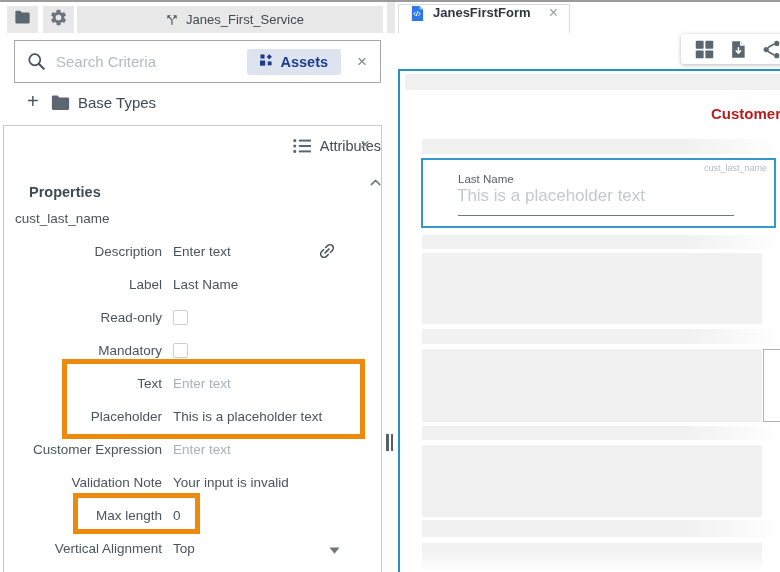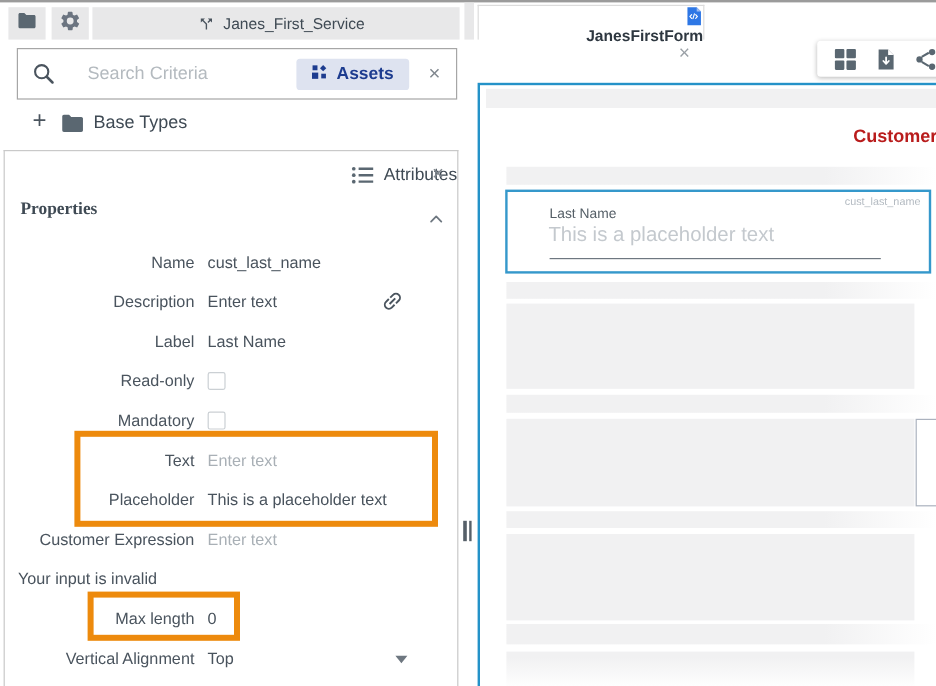--- a/index.html
+++ b/index.html
@@ -11,62 +11,62 @@
   }
   
   .sq-btn{position:absolute;top:4px;height:27px;background:#e8e8e9;display:flex;align-items:center;justify-content:center;}
   .svc-tab{position:absolute;left:77px;top:4px;width:306px;height:27px;background:#e8e8e9;
     display:flex;align-items:center;gap:7px;padding-left:9px;box-sizing:border-box;
     font-size:13px;color:#3f4a54;justify-content:center;}
   .top-sep{position:absolute;left:387px;top:0;width:8px;height:31px;background:#e8e8e9;}
   
   .search-panel{position:absolute;left:14px;top:38px;width:367px;height:43px;border:1px solid #a6a6a6;
     background:#fff;display:flex;align-items:center;box-sizing:border-box;padding:0 10px 0 11px;}
-  .search-input{flex:1;border:none;outline:none;font-size:15px;color:#4a545e;margin-left:24px;min-width:40px;
+  .search-input{flex:1;border:none;outline:none;font-size:15px;color:#4a545e;margin-left:7px;min-width:40px;
     font-family:"Liberation Sans",sans-serif;background:transparent;}
   .search-input::placeholder{color:#b4babf;}
   .assets-pill{display:flex;align-items:flex-start;gap:8px;background:#dee3f0;border-radius:3px;
     padding:5px 13px;color:#1d3c8f;font-size:14.5px;font-weight:bold;cursor:default;}
   .x-glyph{color:#80878e;font-size:17px;line-height:1;font-weight:400;}
   .search-x{margin-left:16px;margin-right:3px;}
   
   .base-row{position:absolute;left:0;top:88px;width:381px;height:26px;display:flex;align-items:center;
     font-size:15px;color:#3f4a54;}
   .plus-glyph{position:absolute;left:27px;font-size:20px;color:#4a545e;line-height:1;top:1px;}
   .base-folder{position:absolute;left:50px;top:3px;}
   .base-label{position:absolute;left:78px;top:4px;}
   
   .attr-panel{position:absolute;left:3px;top:123px;width:379px;height:449px;background:#fff;
     border:1px solid #c9c9c9;border-bottom:none;box-sizing:border-box;}
   .attr-header{position:absolute;left:0;top:0;width:100%;height:40px;display:flex;align-items:center;justify-content:flex-end;}
   .attr-header .ic{margin-left:11px;}
   .attr-title{margin-left:8px;font-size:14.5px;color:#3f4a54;}
   .attr-x{position:absolute;right:11px;top:10px;}
-  .props-header{position:absolute;left:0;top:40px;width:100%;height:34px;display:flex;align-items:flex-start;font-family:Liberation Serif, serif;}
+  .props-header{position:absolute;left:12px;top:40px;width:100%;height:34px;display:flex;align-items:flex-end;}
   .props-title{margin-left:13px;font-size:14.5px;font-weight:bold;color:#3f4a54;}
   .props-chevron{position:absolute;right:9px;top:8px;}
   .prop-rows{position:absolute;left:0;top:76px;width:100%;}
   .prop-row{position:relative;height:33px;display:flex;align-items:center;}
   .prop-label{width:158px;text-align:right;font-size:13.5px;color:#4a545e;flex:none;white-space:nowrap;}
   .prop-value{margin-left:11px;font-size:13.5px;color:#49535d;white-space:nowrap;}
   .prop-value.muted{color:#a9b0b6;}
   .checkbox{margin-left:11px;width:13px;height:13px;border:1.5px solid #cbd0d4;border-radius:2px;background:#fff;}
   .row-icon{position:absolute;left:313px;top:6px;}
   .row-caret{position:absolute;left:323px;top:10px;}
   
   .hl-box{position:absolute;border:5px solid #ed8a0d;box-sizing:border-box;pointer-events:none;z-index:30;}
   .hl-1{left:62px;top:357px;width:303px;height:80px;}
   .hl-2{left:73px;top:491px;width:127px;height:41px;}
   
   .splitter{position:absolute;left:386px;top:432px;width:10px;height:17px;display:flex;gap:2px;}
   .splitter i{display:block;width:2.5px;height:17px;background:#566069;}
   
-  .rtab{position:absolute;left:398px;top:2px;width:189px;height:29px;background:#fff;
+  .rtab{position:absolute;left:398px;top:2px;width:172px;height:29px;background:#fff;
     border:1px solid #dcdcdc;border-bottom:none;box-sizing:border-box;
-    display:flex;align-items:flex-end;padding-left:11px;flex-direction:column;}
+    display:flex;align-items:flex-start;padding-left:11px;}
   .rtab-title{margin-left:8px;font-size:13px;font-weight:bold;color:#2e3740;}
   .rtab-x{margin-left:auto;margin-right:11px;color:#9aa0a6;font-size:16px;line-height:1;}
   
   .float-toolbar{position:absolute;left:681px;top:32px;width:112px;height:30px;background:#fff;
     border-radius:3px;box-shadow:0 1px 4px rgba(0,0,0,.28);display:flex;align-items:center;
     gap:13px;padding-left:13px;box-sizing:border-box;z-index:20;}
   
   .canvas{position:absolute;left:398px;top:67px;width:392px;height:515px;background:#fff;
     border:2px solid #2492c8;box-sizing:border-box;}
   .strip1{position:absolute;left:405px;top:72px;width:375px;height:16px;background:#f1f1f2;}
@@ -168,21 +168,20 @@
       <span class="props-title">Properties</span>
       <span class="props-chevron">
         <svg width="17" height="17" viewBox="0 0 24 24" fill="none">
             <polyline points="6,15 12,9 18,15" stroke="#6e7780" stroke-width="2.1" stroke-linecap="round" stroke-linejoin="round"></polyline>
           </svg>
       </span>
     </div>
 
     <div class="prop-rows">
       <div class="prop-row">
-        <span class="prop-label">Name</span>
         <span class="prop-value">cust_last_name</span>
       </div>
       <div class="prop-row">
         <span class="prop-label">Description</span>
         <span class="prop-value">Enter text</span>
         <span class="row-icon" style="transform:rotate(-45deg);display:flex;">
           <svg width="20" height="20" viewBox="0 0 24 24">
               <path fill="#4a545e" d="M3.9 12a3.1 3.1 0 0 1 3.1-3.1h4V7H7a5 5 0 0 0 0 10h4v-1.9H7A3.1 3.1 0 0 1 3.9 12zm4.1 1h8v-2H8v2zm9-6h-4v1.9h4a3.1 3.1 0 1 1 0 6.2h-4V17h4a5 5 0 0 0 0-10z"></path>
             </svg>
         </span>
@@ -205,20 +204,21 @@
       </div>
       <div class="prop-row">
         <span class="prop-label">Placeholder</span>
         <span class="prop-value">This is a placeholder text</span>
       </div>
       <div class="prop-row">
         <span class="prop-label">Customer Expression</span>
         <span class="prop-value muted">Enter text</span>
       </div>
       <div class="prop-row">
+        <span class="prop-label">Validation Note</span>
         <span class="prop-value">Your input is invalid</span>
       </div>
       <div class="prop-row">
         <span class="prop-label">Max length</span>
         <span class="prop-value">0</span>
       </div>
       <div class="prop-row">
         <span class="prop-label">Vertical Alignment</span>
         <span class="prop-value">Top</span>
         <span class="row-caret">

